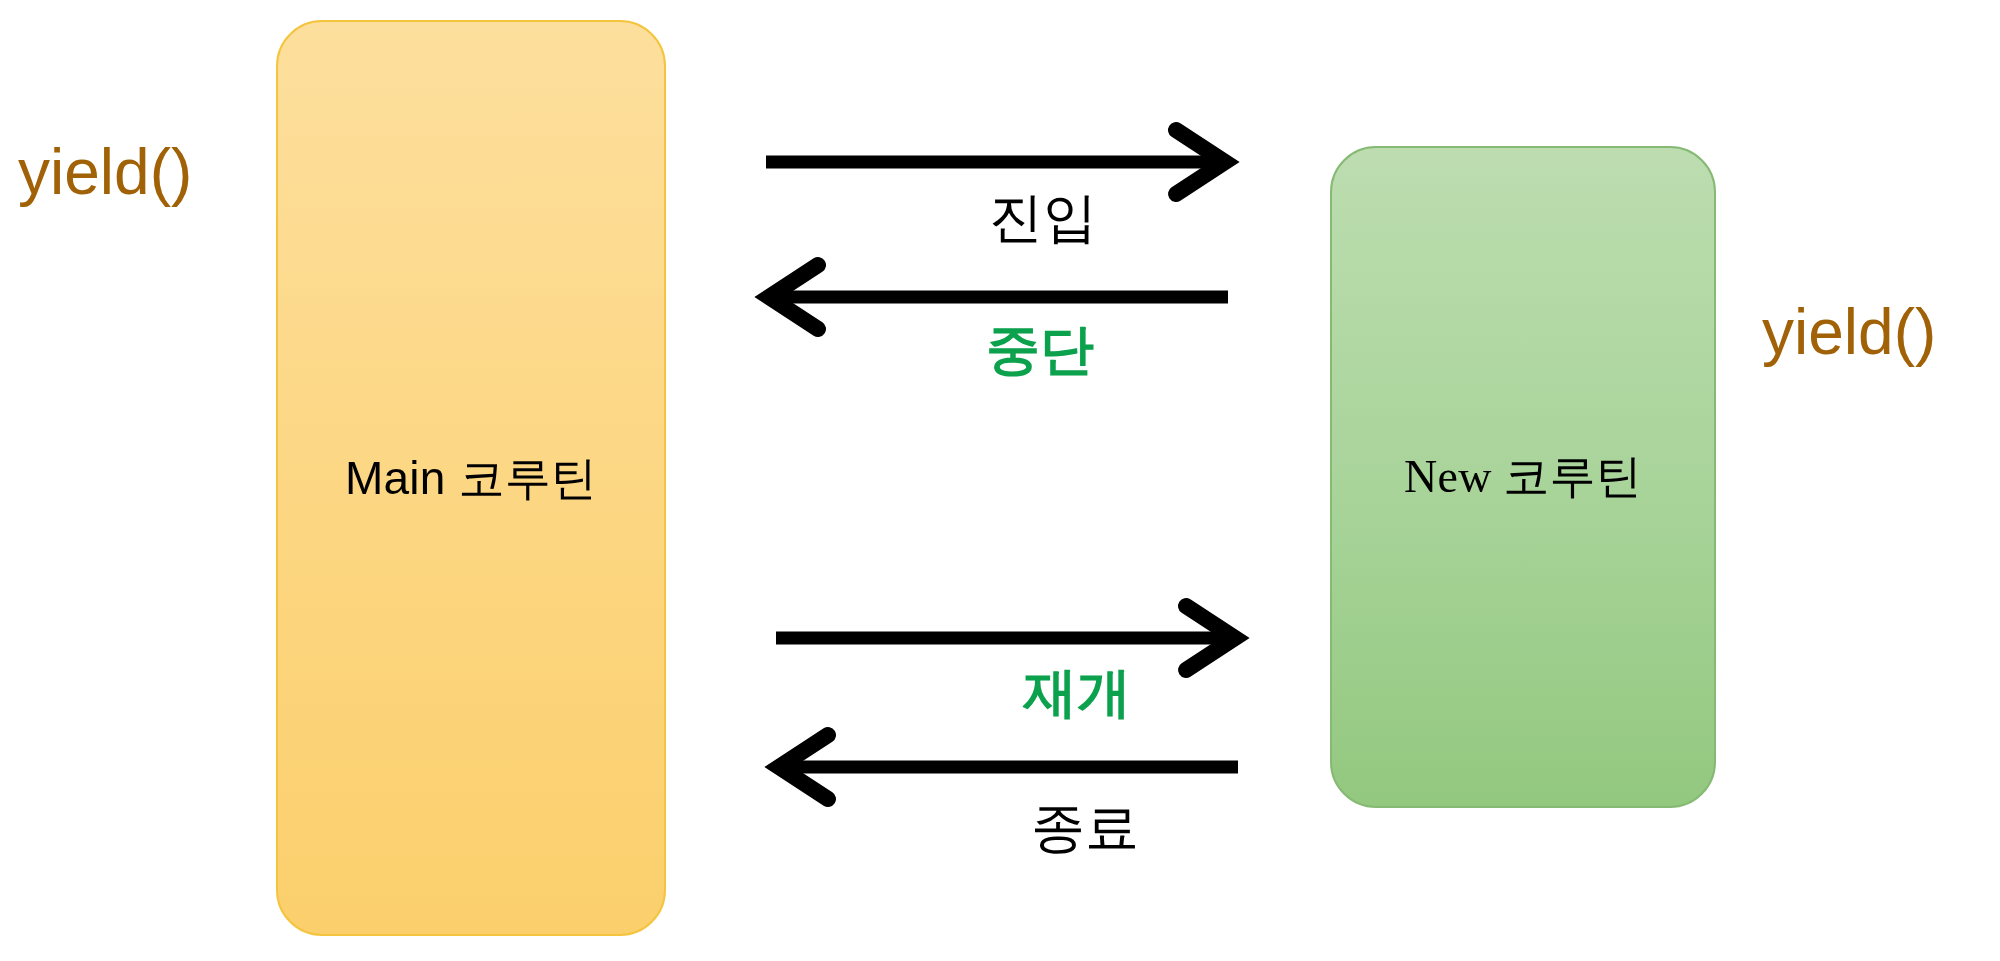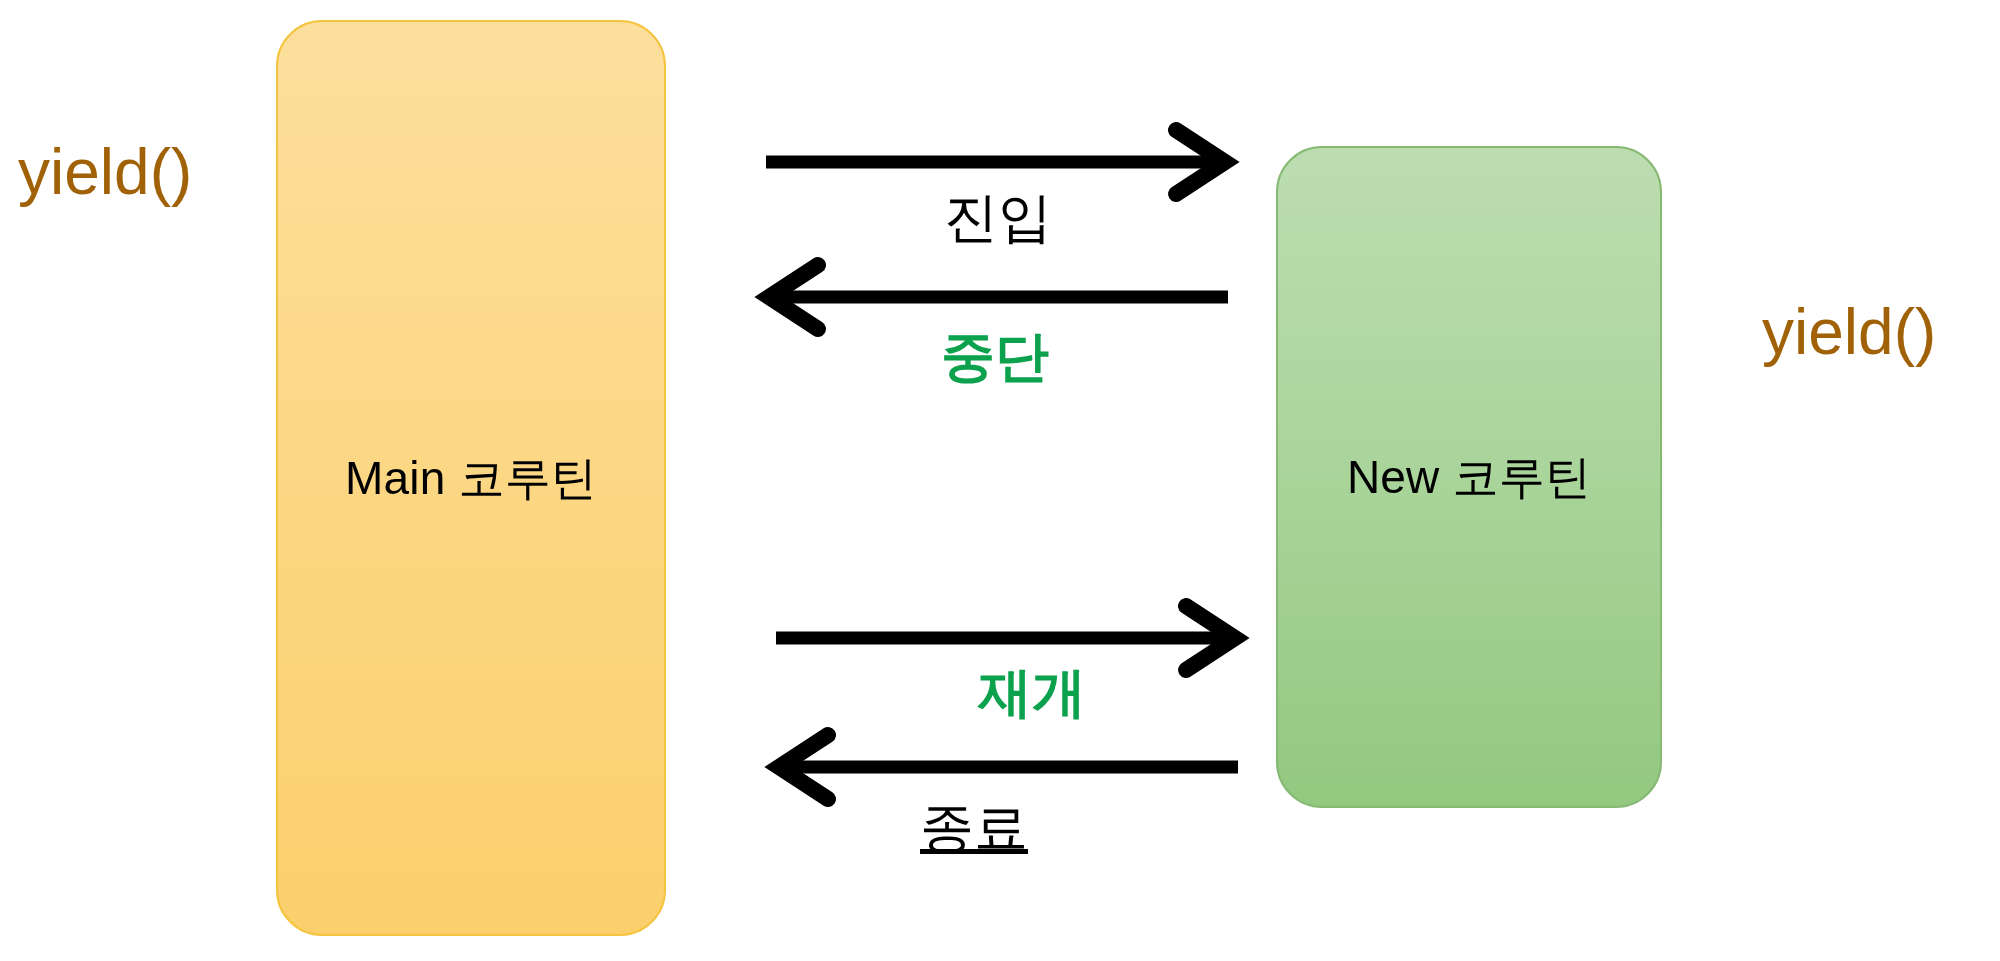--- a/index.html
+++ b/index.html
@@ -38,26 +38,27 @@
   #box-main {
     left: 276px;
     top: 20px;
     width: 390px;
     height: 916px;
     background: linear-gradient(180deg, #fddf9d 0%, #fcd681 55%, #fbcf6c 100%);
     border: 2px solid #f5c43f;
   }
 
   #box-new {
-    left: 1276px;
+    left: 1330px;
     top: 146px;
     width: 386px;
     height: 662px;
     background: linear-gradient(180deg, #bdddb0 0%, #a7d398 55%, #93c87f 100%);
     border: 2px solid #86ba74;
+    font-family: Liberation Serif, serif;
   }
 
   
   .yield-caption {
     position: absolute;
     font-size: 64px;
     color: #a16207;
     white-space: nowrap;
     line-height: 1;
   }
@@ -75,28 +76,29 @@
   }
 
   
   .arrow-label {
     position: absolute;
     font-size: 54px;
     white-space: nowrap;
     line-height: 1;
     text-align: center;
     transform: translateX(-50%);
+    margin-left: 45px;
   }
   .arrow-label.black { color: #000000; font-weight: 400; }
   .arrow-label.green { color: #0ba14d; font-weight: 700; }
 
   #label-enter   { left: 998px;  top: 190px; }
-  #label-suspend { left: 995px;  top: 329px; }
+  #label-suspend { left: 995px;  top: 322px; }
   #label-resume  { left: 1032px; top: 665px; }
-  #label-finish  { left: 974px; top: 800px; text-decoration: underline; }
+  #label-finish  { left: 1040px; top: 800px; }
 </style>
 </head>
 <body>
 
 <div id="canvas">
 
   <div class="yield-caption" id="yield-left">yield()</div>
 
   <div class="yield-caption" id="yield-right">yield()</div>
 

